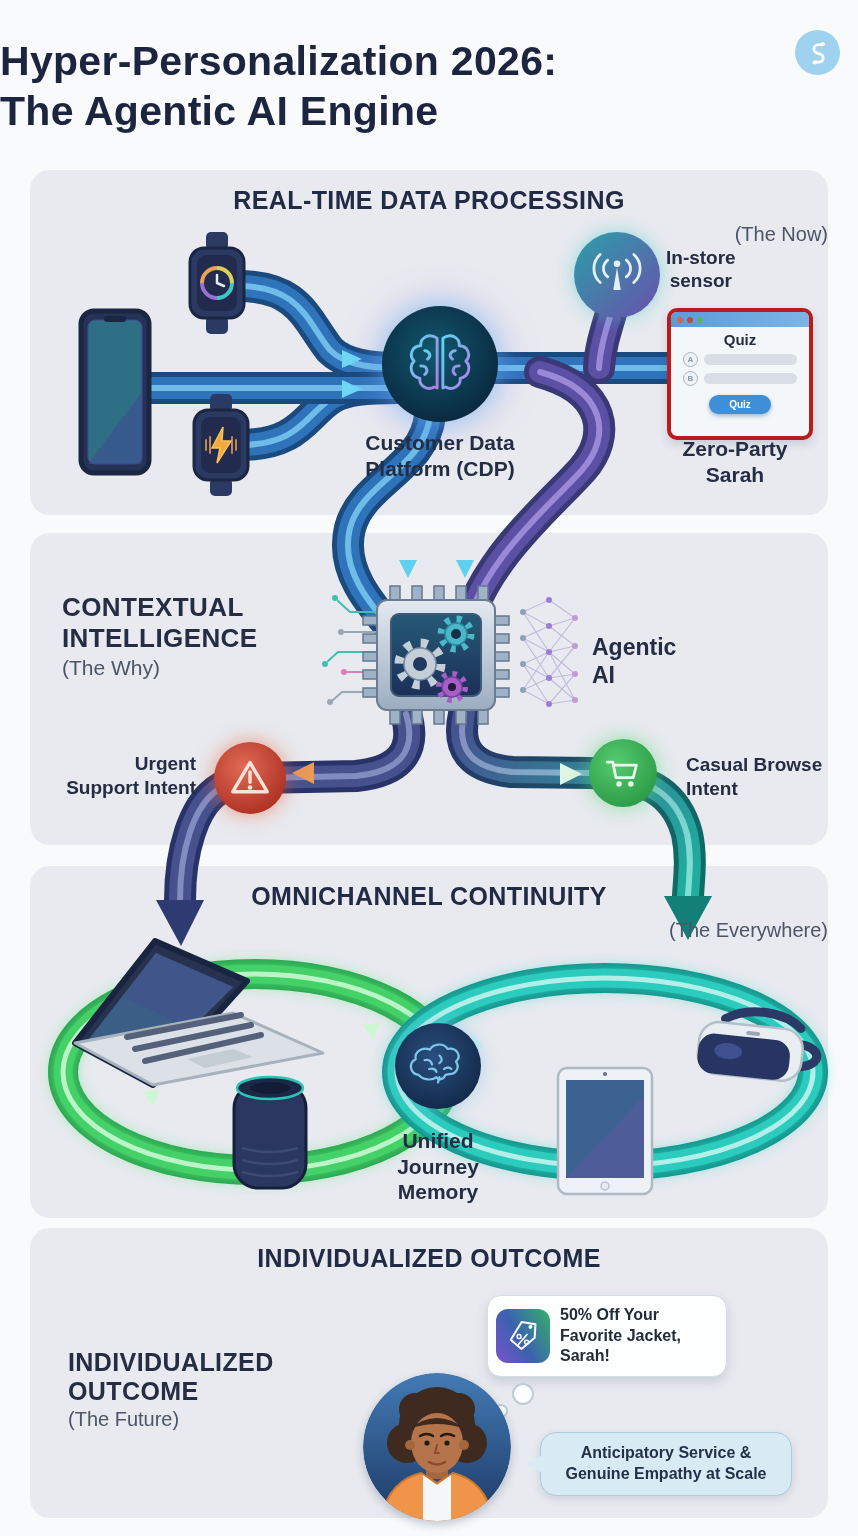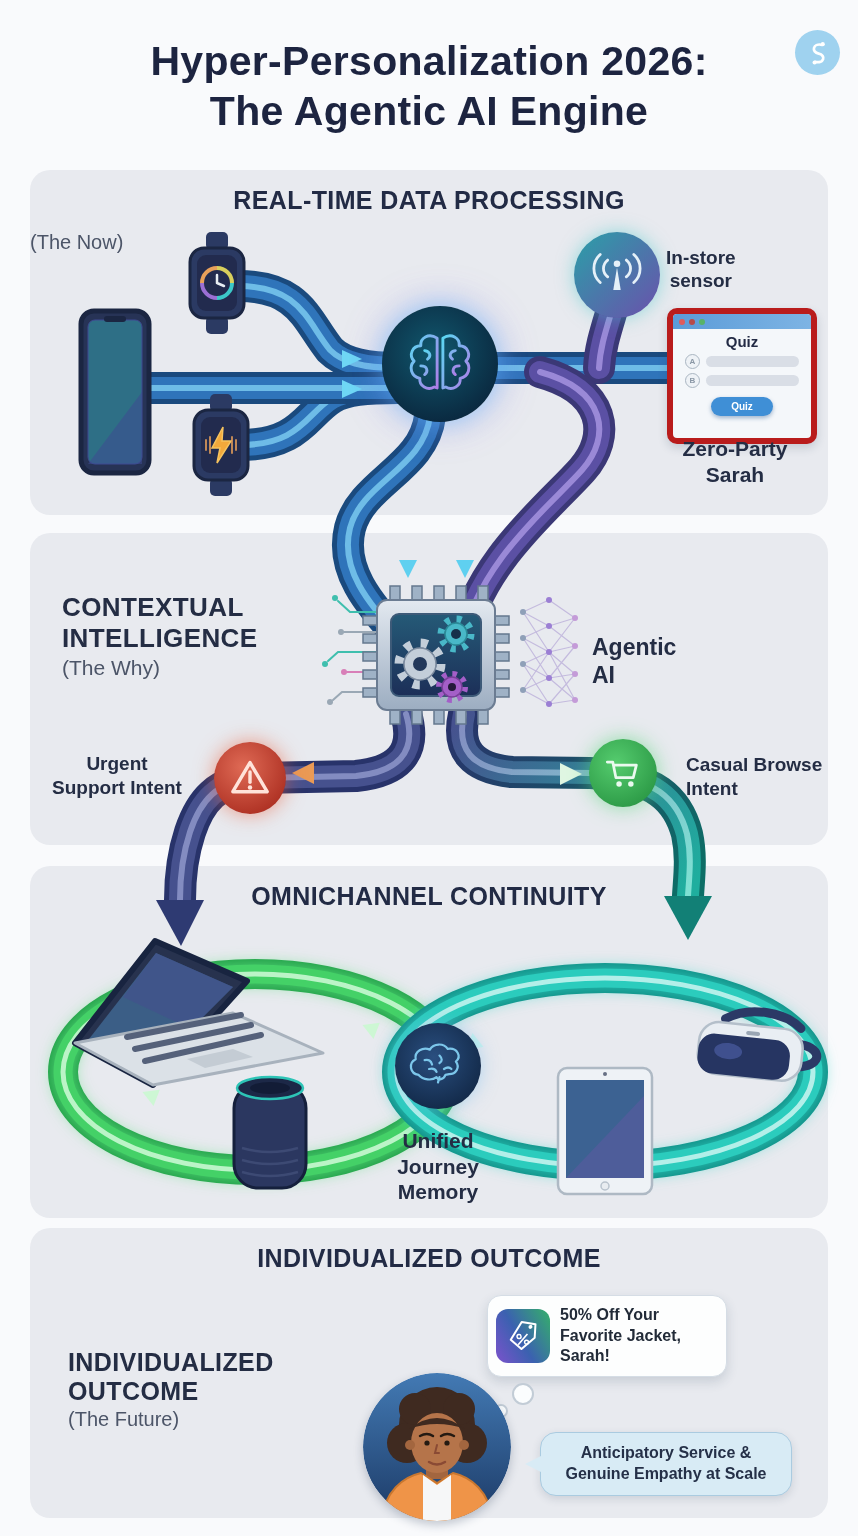--- a/index.html
+++ b/index.html
@@ -11,29 +11,29 @@
   .po{fill:none;stroke-linecap:round;stroke-linejoin:round;}
   .wo{stroke-width:32px}.wm{stroke-width:22px}.wh{stroke-width:6px;opacity:.85}
   .wo2{stroke-width:30px}.wm2{stroke-width:19px}.wh2{stroke-width:5px;opacity:.9}
   .c-blue-o{stroke:#1a4a7e}.c-blue-m{stroke:#2f74ba}.c-blue-h{stroke:#79c9ef}
   .c-pur-o{stroke:#3b3876}.c-pur-m{stroke:#5b50a4}.c-pur-h{stroke:#a693e0}
   .c-nav-o{stroke:#28336a}.c-nav-m{stroke:#46518e}.c-nav-h{stroke:#8e97ca}
   .c-grn-o{stroke:#1e9c45}.c-grn-m{stroke:#44d167}.c-grn-h{stroke:#c9f7d1}
   .c-tea-o{stroke:#0d8a82}.c-tea-m{stroke:#2bccbd}.c-tea-h{stroke:#c2f3ed}
   .fglow-g{filter:drop-shadow(0 0 8px rgba(96,226,130,.85));}
   .fglow-t{filter:drop-shadow(0 0 8px rgba(55,215,200,.8));}
-  .title{position:absolute;left:0;top:36px;width:100%;text-align:center;
+  .title{position:absolute;left:0;top:36px;width:100%;text-align:left;
          font-size:41px;font-weight:800;color:#1d2440;line-height:1.22;letter-spacing:.3px;}
   .hd1{font-weight:800;font-size:25px;color:#222b45;letter-spacing:.4px;text-align:center;}
-  .hd2{font-size:20px;color:#4c5568;text-align:left;margin-top:16px;font-weight:400;}
+  .hd2{font-size:20px;color:#4c5568;text-align:right;margin-top:8px;font-weight:400;}
   .lbl{font-weight:800;color:#242d44;}
   .sub{font-weight:400;color:#4c5568;}
   .circ{position:absolute;border-radius:50%;display:flex;align-items:center;justify-content:center;}
   .quiz-card{position:absolute;left:667px;top:308px;width:138px;height:124px;background:#f4f7fa;
-             border:6px solid #b91c1c;border-radius:10px;box-shadow:0 4px 10px rgba(40,60,90,.18);
+             border:4px solid #b91c1c;border-radius:10px;box-shadow:0 4px 10px rgba(40,60,90,.18);
              display:flex;flex-direction:column;overflow:hidden;}
   .quiz-bar{height:15px;background:linear-gradient(90deg,#5b9bd8,#7db4e4);display:flex;align-items:center;gap:4px;padding:0 6px;}
   .dot{width:6px;height:6px;border-radius:50%;}
   .quiz-row{display:flex;align-items:center;gap:6px;margin:4px 12px 0 12px;}
   .quiz-letter{width:13px;height:13px;border-radius:50%;border:1.5px solid #aab6c2;color:#8a97a5;
                font-size:8px;font-weight:700;display:flex;align-items:center;justify-content:center;background:#eef2f6;}
   .quiz-pill{flex:1;height:11px;border-radius:6px;background:#d9dee6;}
   .quiz-btn{margin:9px auto 0 auto;width:62px;height:19px;border-radius:10px;background:#3f8fd6;color:#fff;
             font-size:10px;font-weight:700;display:flex;align-items:center;justify-content:center;border:none;
             box-shadow:0 2px 4px rgba(30,80,140,.4);}
@@ -298,20 +298,24 @@
           <stop offset="0" stop-color="#5ad8f2"></stop>
               <stop offset="1" stop-color="#b07ce8"></stop>
             </linearGradient>
           </defs>
         <path d="M-3 -27 C-12 -33 -21 -27 -20 -19 C-29 -19 -33 -9 -27 -3 C-33 3 -30 13 -21 15 C-22 23 -13 28 -6 24 L-3 25 L-3 -27 Z"></path>
         <path d="M3 -27 C12 -33 21 -27 20 -19 C29 -19 33 -9 27 -3 C33 3 30 13 21 15 C22 23 13 28 6 24 L3 25 L3 -27 Z"></path>
         <path d="M-16 -14 C-10 -13 -9 -8 -13 -5 M-20 2 C-13 2 -12 8 -16 11 M16 -14 C10 -13 9 -8 13 -5 M20 2 C13 2 12 8 16 11"></path>
       </g>
     </svg>
   </div>
+  <div class="abs lbl" style="left:330px;top:430px;width:220px;text-align:center;font-size:21px;line-height:1.25;">
+    <span style="display:block">Customer Data</span>
+    <span style="display:block">Platform (CDP)</span>
+  </div>
 
   <div class="circ" style="left:574px;top:232px;width:86px;height:86px;
        background:linear-gradient(135deg,#2aa0a8,#6b50ac);box-shadow:0 0 18px rgba(60,200,200,.5);">
     <svg width="56" height="56" viewBox="0 0 60 60">
       <g stroke="#e4f0f8" stroke-width="3" fill="none" stroke-linecap="round">
         <path d="M20 14 C14 19 14 27 20 32 M12 8 C3 16 3 30 12 38 M40 14 C46 19 46 27 40 32 M48 8 C57 16 57 30 48 38"></path>
       </g>
       <polygon points="30,22 26,46 34,46" fill="#e4f0f8"></polygon>
       <circle cx="30" cy="18" r="3.5" fill="#e4f0f8"></circle>
     </svg>
@@ -347,21 +351,21 @@
     <span class="lbl" style="display:block;font-size:26px;letter-spacing:.4px;">CONTEXTUAL</span>
     <span class="lbl" style="display:block;font-size:26px;letter-spacing:.4px;">INTELLIGENCE</span>
     <span class="sub" style="display:block;font-size:21px;margin-top:2px;">(The Why)</span>
   </div>
 
   <div class="abs lbl" style="left:592px;top:634px;font-size:23px;line-height:1.2;">
     <span style="display:block">Agentic</span>
     <span style="display:block">AI</span>
   </div>
 
-  <div class="abs lbl" style="left:38px;top:752px;width:158px;text-align:center;font-size:19px;line-height:1.25;">
+  <div class="abs lbl" style="left:38px;top:752px;width:158px;text-align:right;font-size:19px;line-height:1.25;">
     <span style="display:block">Urgent</span>
     <span style="display:block">Support Intent</span>
   </div>
   <div class="circ" style="left:214px;top:742px;width:72px;height:72px;
        background:radial-gradient(circle at 40% 35%,#df6a55,#b03325 75%);box-shadow:0 0 20px rgba(235,95,60,.6);">
     <svg width="48" height="48" viewBox="0 0 56 56">
       <path d="M28 10 L48 44 L8 44 Z" fill="none" stroke="#ffe3da" stroke-width="4" stroke-linejoin="round"></path>
       <line x1="28" y1="21" x2="28" y2="33" stroke="#ffe3da" stroke-width="4" stroke-linecap="round"></line>
       <circle cx="28" cy="39" r="2.6" fill="#ffe3da"></circle>
     </svg>
@@ -375,20 +379,21 @@
         <circle cx="38" cy="42" r="3.5" fill="#eafaef"></circle>
     </svg>
   </div>
   <div class="abs lbl" style="left:686px;top:753px;font-size:19px;line-height:1.25;">
     <span style="display:block">Casual Browse</span>
     <span style="display:block">Intent</span>
   </div>
 
   <div class="abs" style="left:30px;top:882px;width:798px;">
     <div class="hd1">OMNICHANNEL CONTINUITY</div>
+    <div class="hd2">(The Everywhere)</div>
   </div>
 
   <div class="abs" style="left:35px;top:935px;">
     <svg width="300" height="200" viewBox="0 0 300 200">
       <polygon points="120,6 212,46 118,150 40,108" fill="#27324e" stroke="#182440" stroke-width="6" stroke-linejoin="round"></polygon>
       <polygon points="121,18 198,52 114,136 54,104" fill="#3b5e86"></polygon>
       <polygon points="121,18 198,52 156,94 88,62" fill="#45508e" opacity=".6"></polygon>
       <polygon points="40,108 118,150 288,118 198,78" fill="#dbe1e7" stroke="#a8b2bd" stroke-width="3" stroke-linejoin="round"></polygon>
       <g stroke="#55617a" stroke-width="6" stroke-linecap="round">
         <line x1="92" y1="102" x2="206" y2="80"></line>

